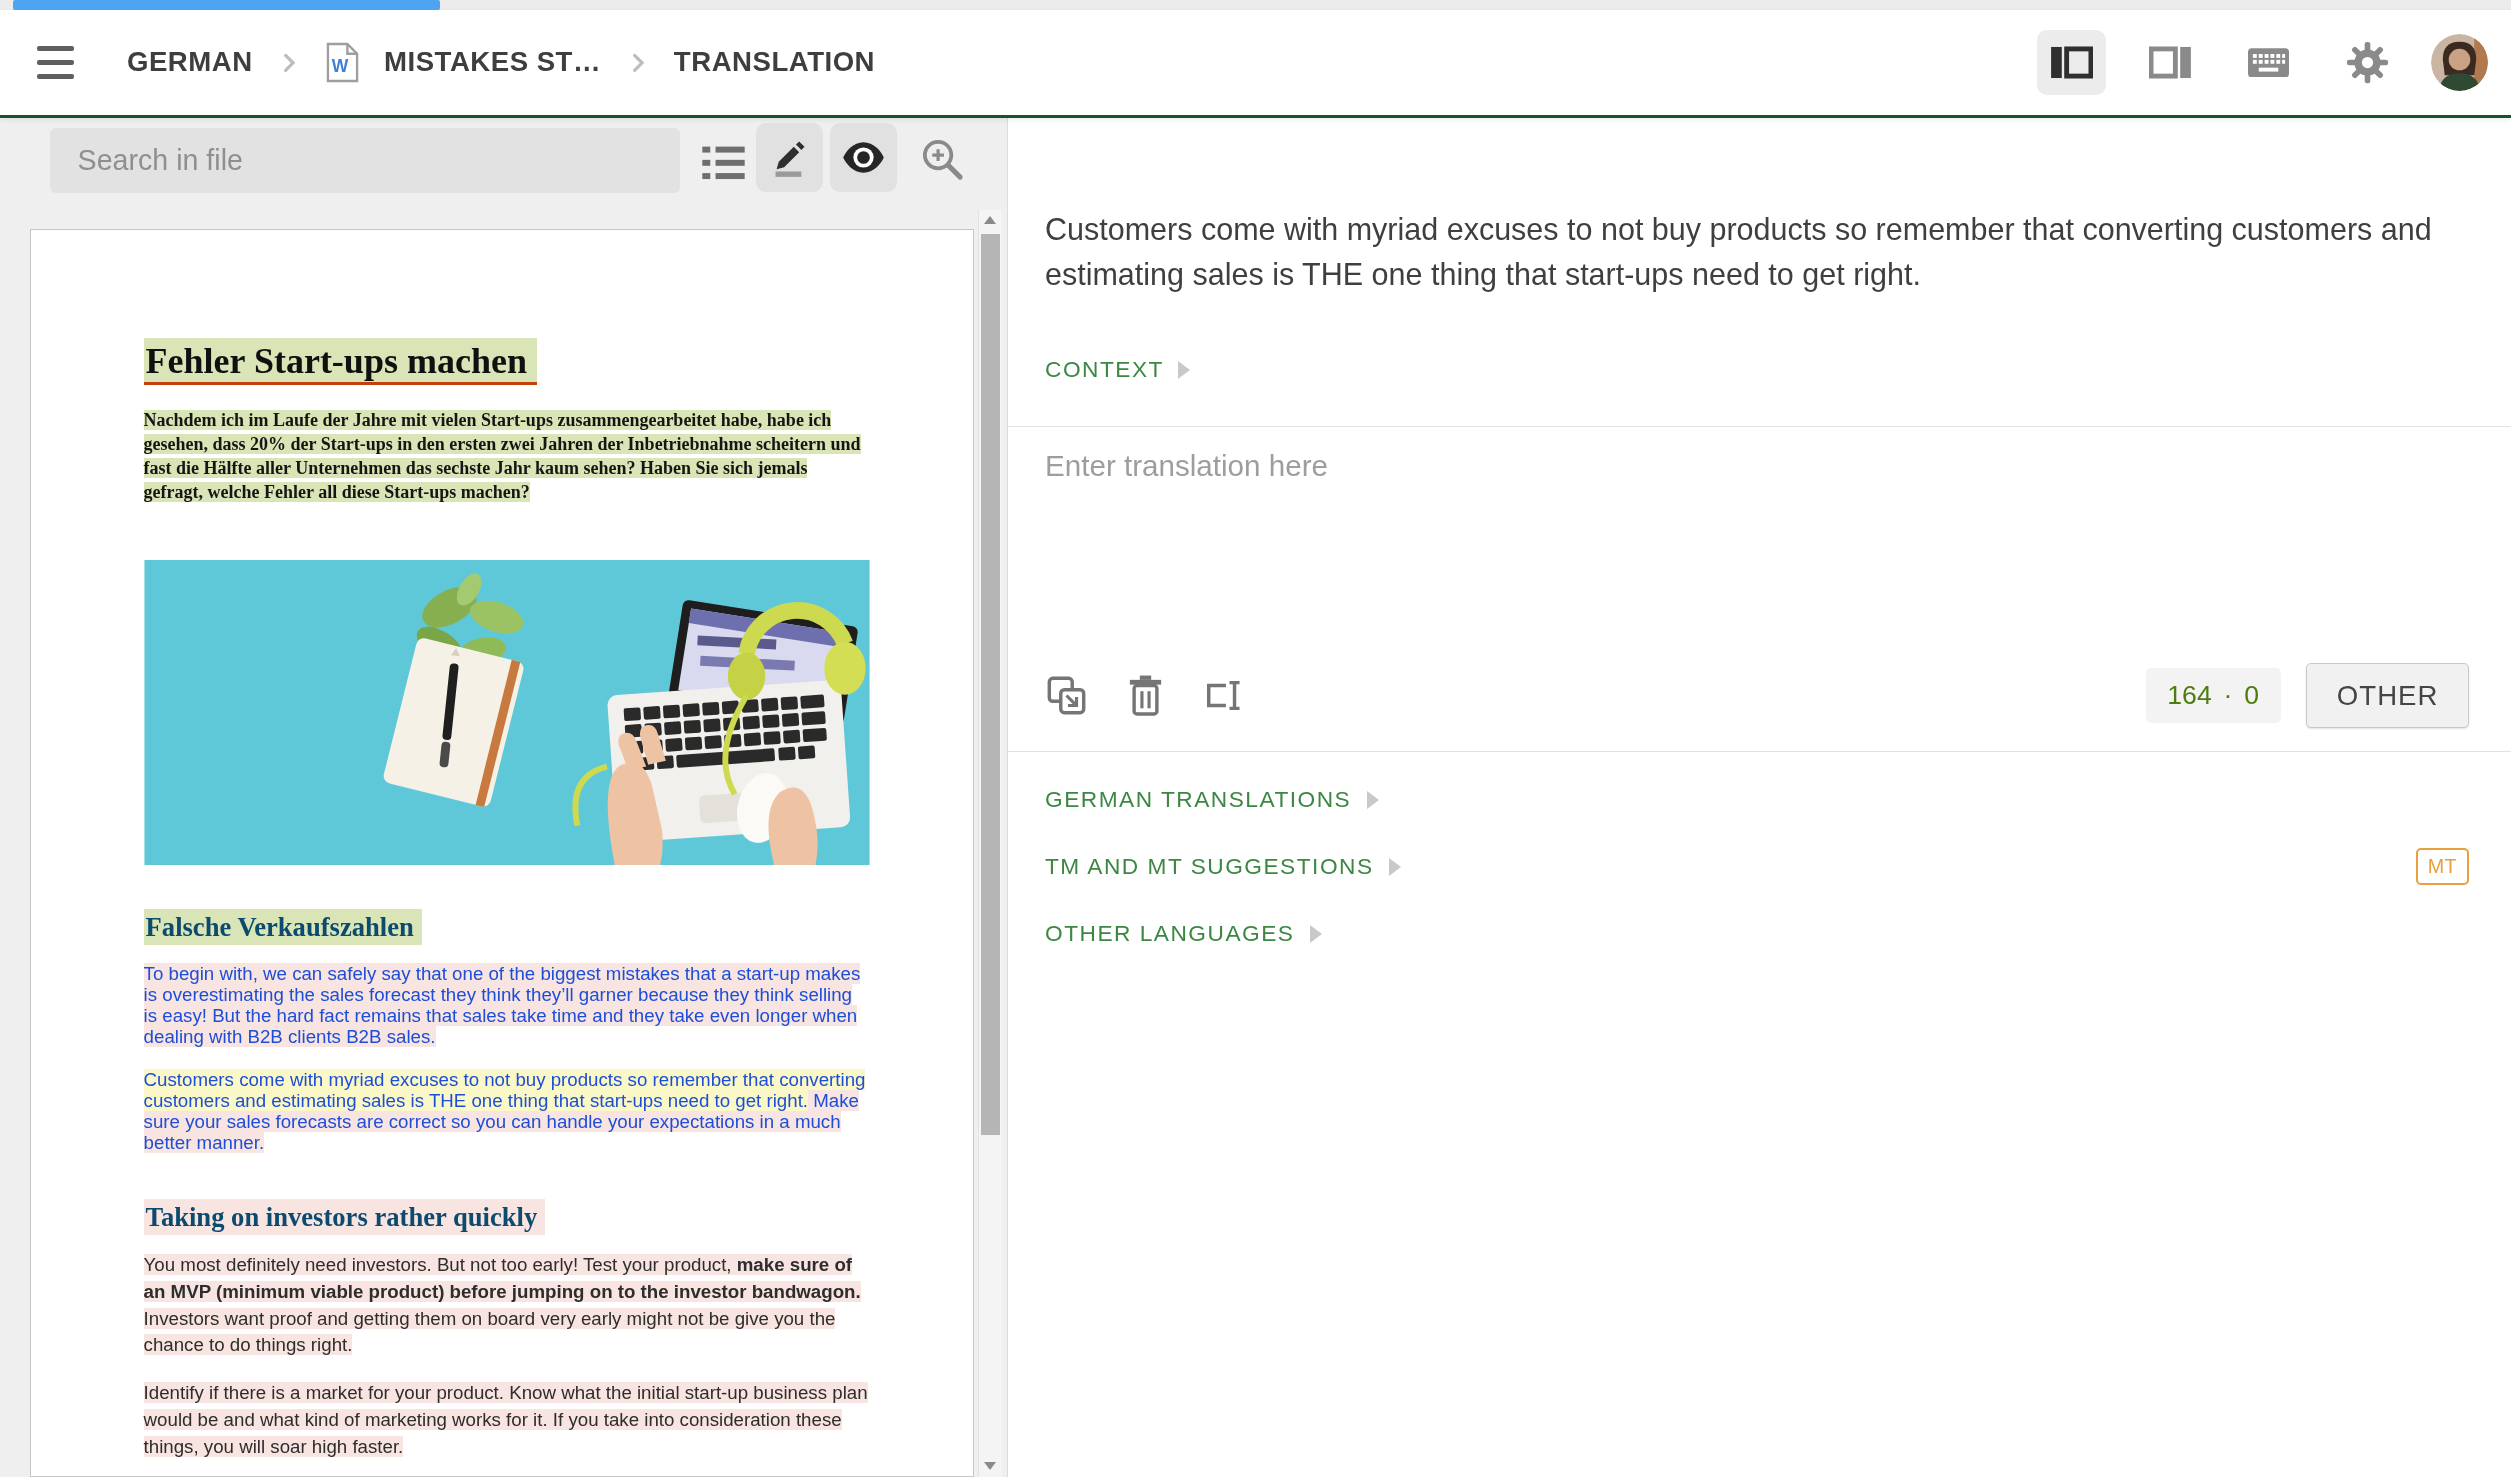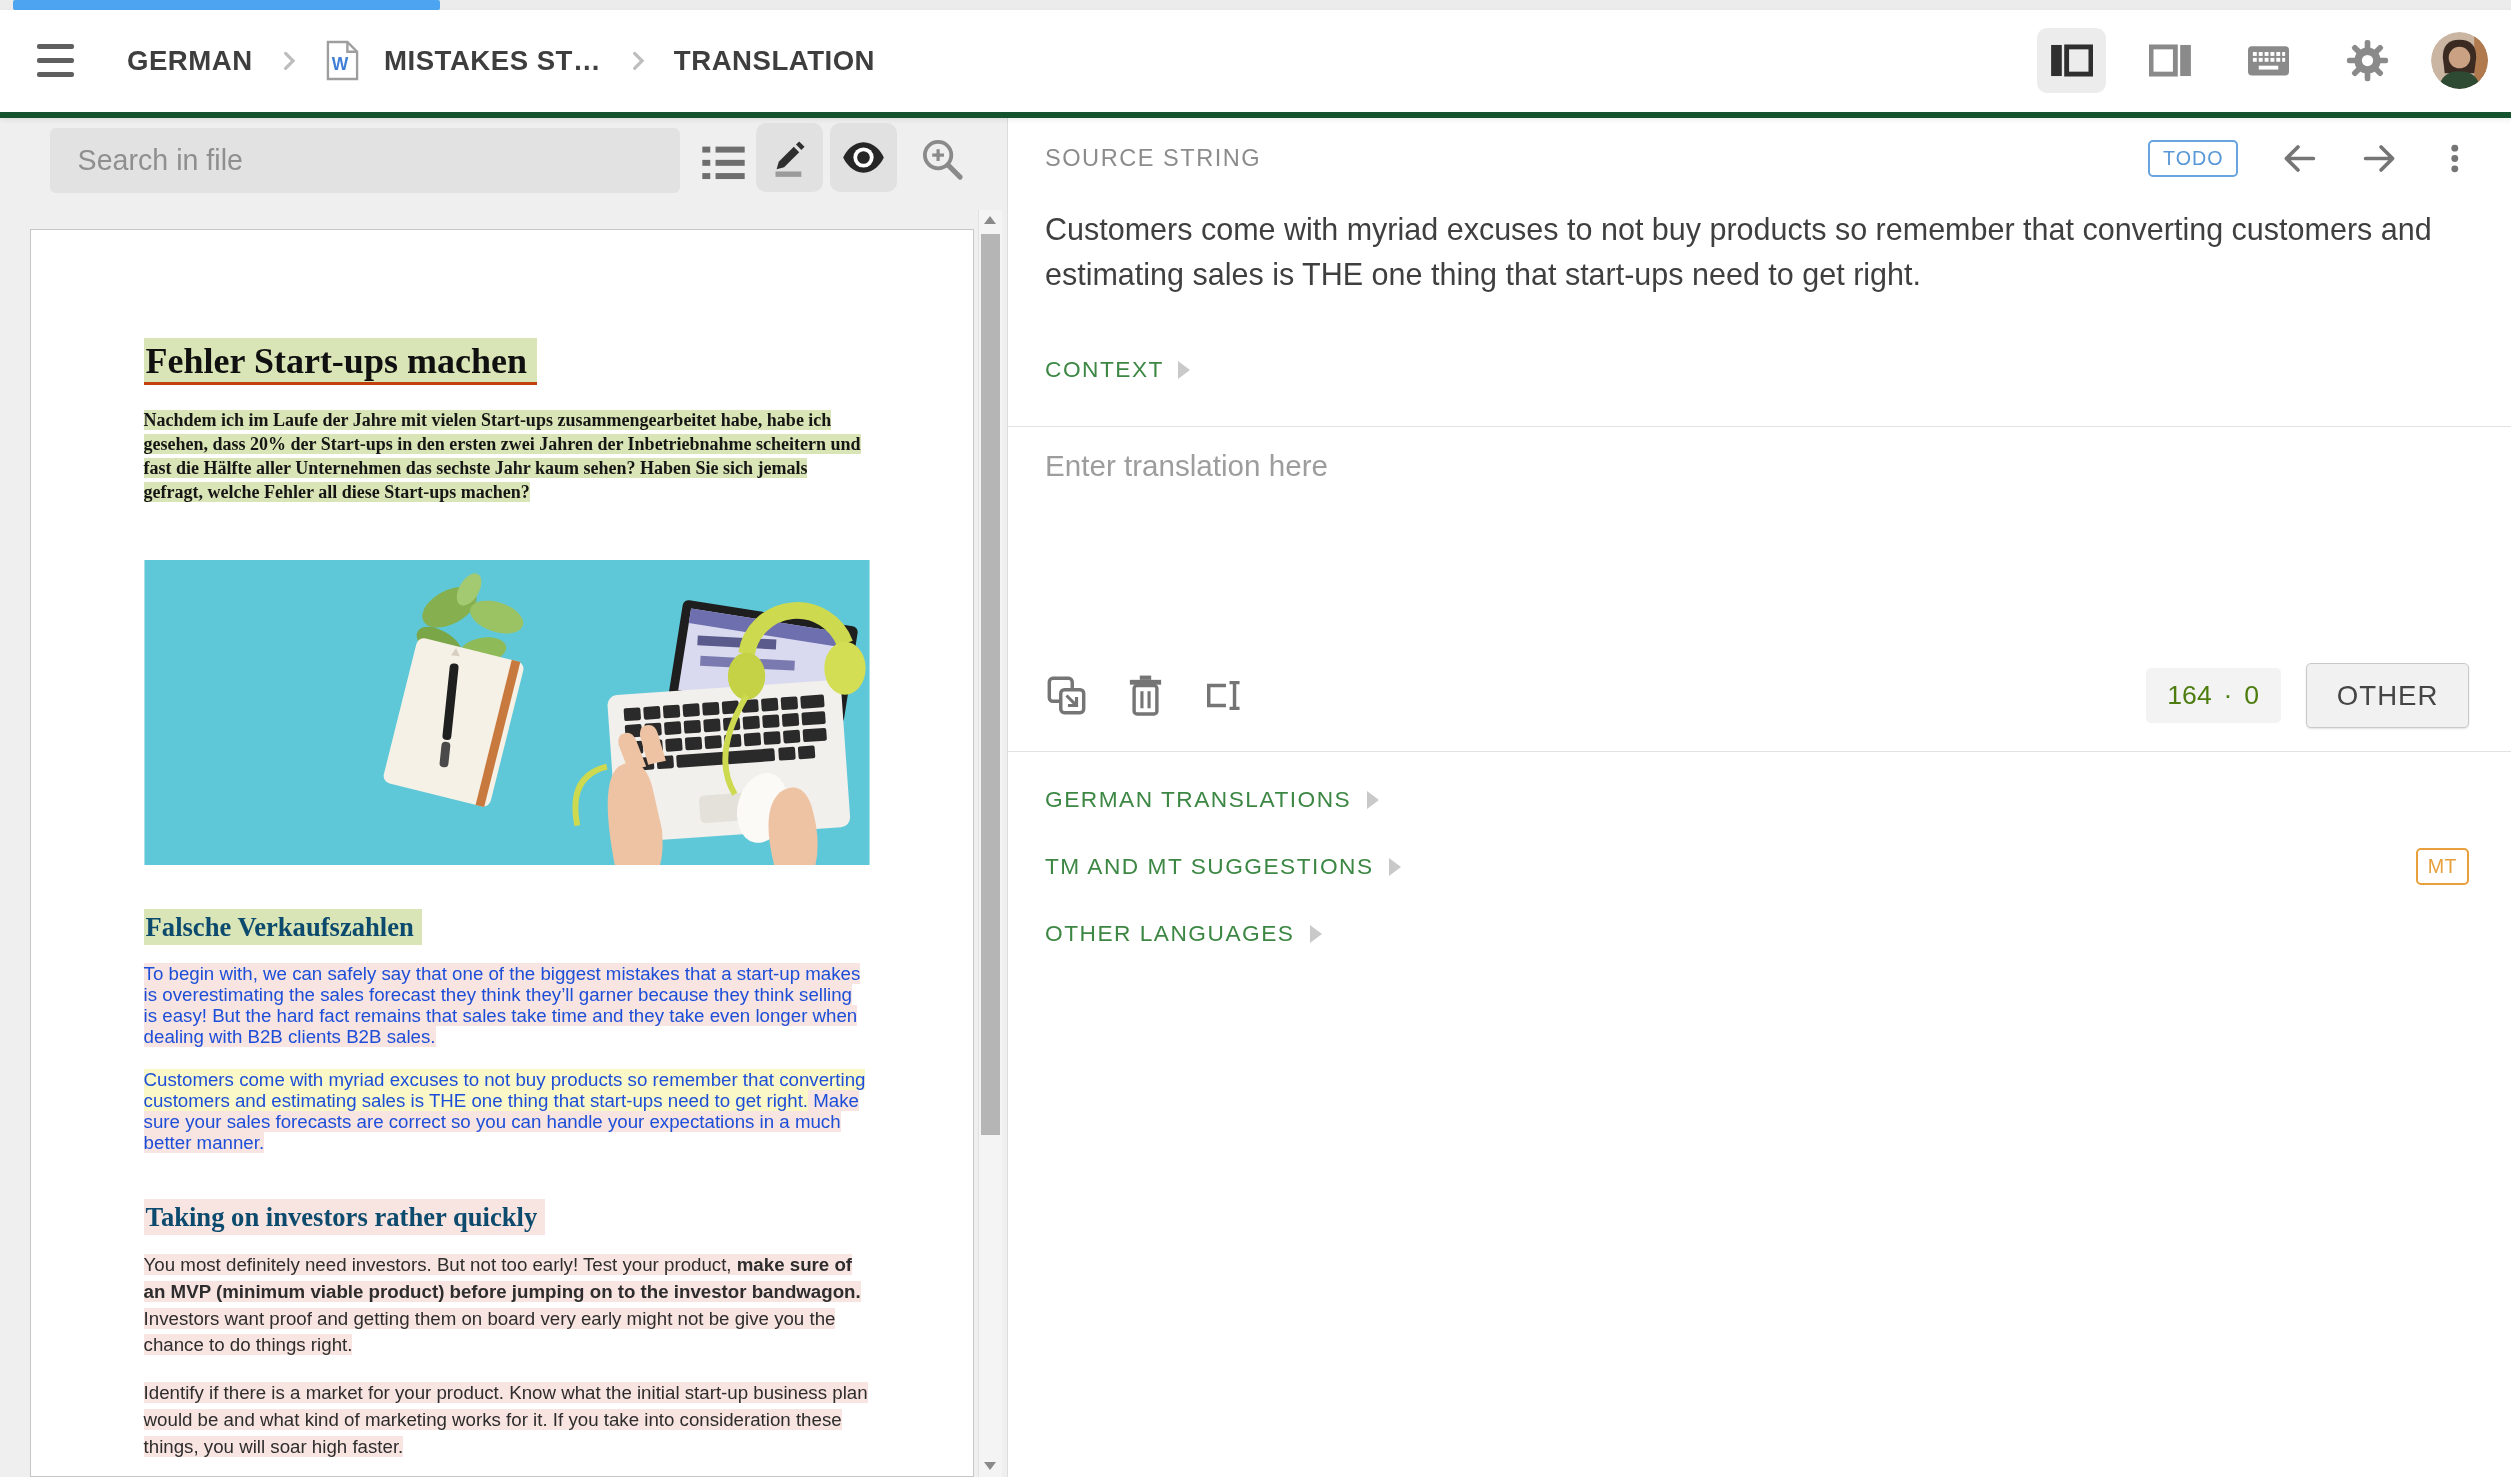--- a/index.html
+++ b/index.html
@@ -6,21 +6,21 @@
   html,body { background:#fff; }
   body { font-family:"Liberation Sans", sans-serif; }
   .app { position:relative; width:2512px; height:1478px; overflow:hidden; background:#fff; }
 
   
   .progress-strip { position:absolute; top:0; left:0; width:2512px; height:9.9px; background:#ececec; }
   .progress-fill { position:absolute; top:0; left:12.8px; height:9.9px; background:#4da4f0; border-radius:2px; }
 
   
   .topbar { position:absolute; top:9.9px; left:0; width:2512px; height:108px; background:#fff;
-            border-bottom:6px solid #14532d; box-shadow:0 2px 4.9px rgba(0,0,0,.07);
+            border-bottom:3px solid #14532d; box-shadow:0 2px 4.9px rgba(0,0,0,.07);
             display:flex; align-items:center; z-index:5; }
   .hamburger { margin-left:37px; width:39px; height:33px; display:flex; flex-direction:column; justify-content:space-between; cursor:pointer; }
   .hamburger span { display:block; width:37px; height:4.9px; background:#5f5f5f; border-radius:2px; }
   .breadcrumb { display:flex; align-items:center; margin-left:51px; gap:23.6px; }
   .crumb { font-size:27.6px; font-weight:700; color:#3e3e3e; letter-spacing:0.5px; cursor:pointer; }
   .crumb-chevron { color:#bdbdbd; }
   .wfile-icon { width:35px; height:41px; }
   .topbar-spacer { flex:1; }
   .top-icons { display:flex; align-items:center; gap:29.6px; margin-right:23.6px; }
   .icon-btn { width:69px; height:65px; display:flex; align-items:center; justify-content:center; border-radius:9.9px; cursor:pointer; }
@@ -329,44 +329,20 @@
 
       <div class="lscroll">
         <div class="up-arrow"></div>
         <div class="thumb"></div>
         <div class="down-arrow"></div>
       </div>
     </div>
 
     <div class="right-panel">
 
-      <div class="source-header">
-        <span class="source-label">SOURCE STRING</span>
-        <div class="sh-spacer"></div>
-        <span class="todo-badge">TODO</span>
-        <span class="nav-icon">
-          <svg width="37" height="37" viewBox="0 0 24 24">
-              <path d="M21 12 H4 M11 4.5 L3.5 12 L11 19.5" fill="none" stroke="#757575" stroke-width="2.4" stroke-linecap="round" stroke-linejoin="round"></path>
-            </svg>
-        </span>
-        <span class="nav-icon">
-          <svg width="37" height="37" viewBox="0 0 24 24">
-              <path d="M3 12 H20 M13 4.5 L20.5 12 L13 19.5" fill="none" stroke="#757575" stroke-width="2.4" stroke-linecap="round" stroke-linejoin="round"></path>
-            </svg>
-        </span>
-        <span class="nav-icon">
-          <svg width="27.6" height="37" viewBox="0 0 24 30">
-              <g fill="#757575">
-                <circle cx="12" cy="6" r="3"></circle>
-                <circle cx="12" cy="15" r="3"></circle>
-                <circle cx="12" cy="24" r="3"></circle>
-              </g>
-            </svg>
-        </span>
-      </div>
 
       <div class="source-text">Customers come with myriad excuses to not buy products so remember that converting customers and estimating sales is THE one thing that start-ups need to get right.</div>
 
       <div class="context-row">
         <span class="green-link">CONTEXT</span>
         <span class="tri-icon"></span>
       </div>
 
       <div class="divider divider1"></div>
 

